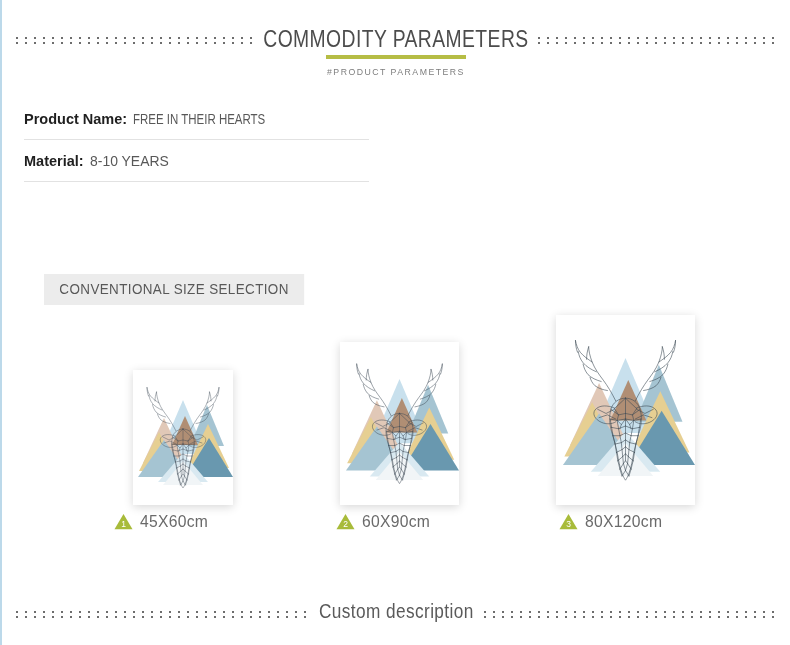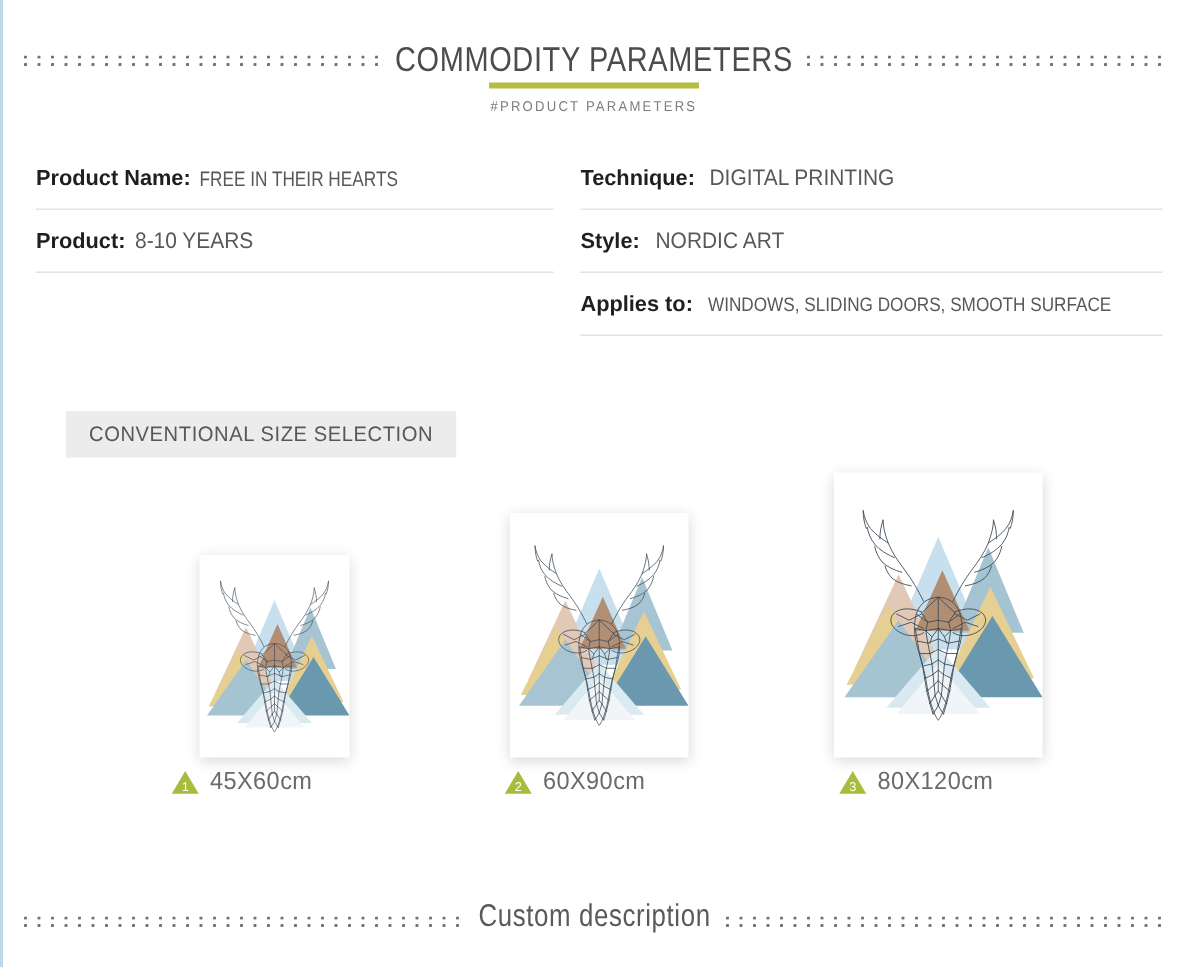--- a/index.html
+++ b/index.html
@@ -44,21 +44,21 @@
     width:140px;height:4px;margin-top:3px;
   }
   .subtitle{
     font-size:9.5px;color:#7d7d7d;letter-spacing:1.6px;
     margin-top:7px;transform:scaleX(.92);white-space:nowrap;
   }
 
   
   .params{
     position:absolute;left:22px;top:98px;width:750px;
-    display:flex;gap:18px;
+    display:flex;
   }
   .pcol{flex:0 0 auto;}
   .pcol.left{width:345px;}
   .pcol.right{width:388px;}
   .prow{
     border-bottom:1px solid #e2e2e2;
     height:41px;display:flex;align-items:center;
     white-space:nowrap;overflow:hidden;
   }
   .plabel{
@@ -142,39 +142,25 @@
   </div>
 
   <div class="params">
 
     <div class="pcol left">
       <div class="prow">
         <span class="plabel">Product Name:</span>
         <span class="pvalue tight">FREE IN THEIR HEARTS</span>
       </div>
       <div class="prow">
-        <span class="plabel">Product:</span>
+        <span class="plabel">Material:</span>
         <span class="pvalue" style="font-size:15px">8-10 YEARS</span>
       </div>
     </div>
 
-    <div class="pcol right">
-      <div class="prow">
-        <span class="plabel">Technique:</span>
-        <span class="pvalue" style="font-size:15px;margin-left:4px">DIGITAL PRINTING</span>
-      </div>
-      <div class="prow">
-        <span class="plabel">Style:</span>
-        <span class="pvalue" style="font-size:15px;margin-left:4px">NORDIC ART</span>
-      </div>
-      <div class="prow">
-        <span class="plabel">Applies to:</span>
-        <span class="pvalue wide" style="margin-left:4px">WINDOWS, SLIDING DOORS, SMOOTH SURFACE</span>
-      </div>
-    </div>
 
   </div>
 
   <div class="sizetag">CONVENTIONAL SIZE SELECTION</div>
 
   <div class="gallery">
 
     <div class="card" style="left:131px;width:100px;height:135px;">
       <div class="art">
         <svg viewBox="0 0 200 270" preserveAspectRatio="xMidYMid meet" xmlns="http://www.w3.org/2000/svg">

